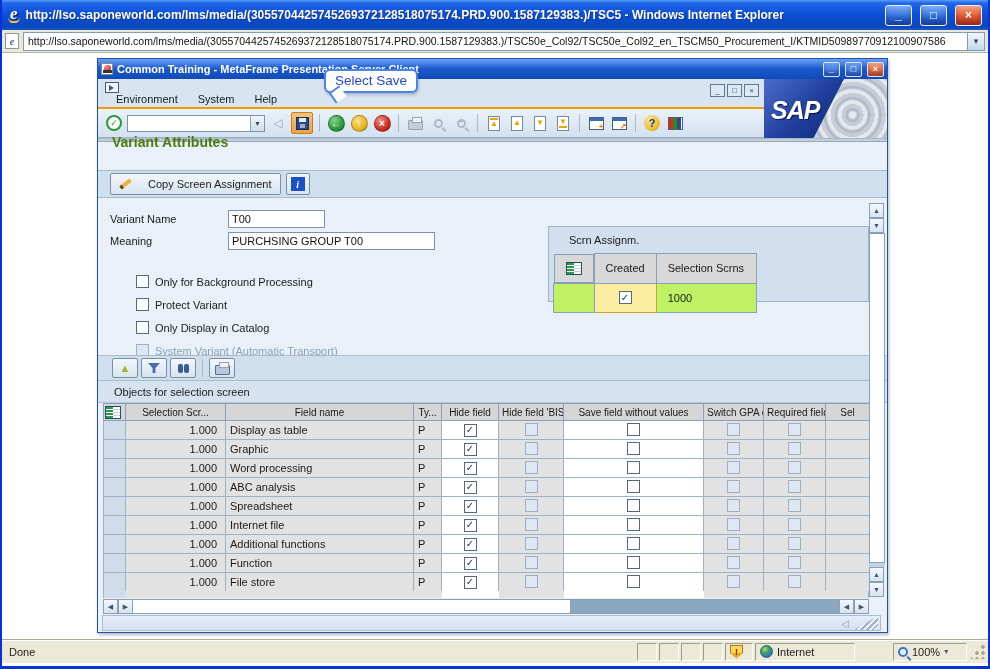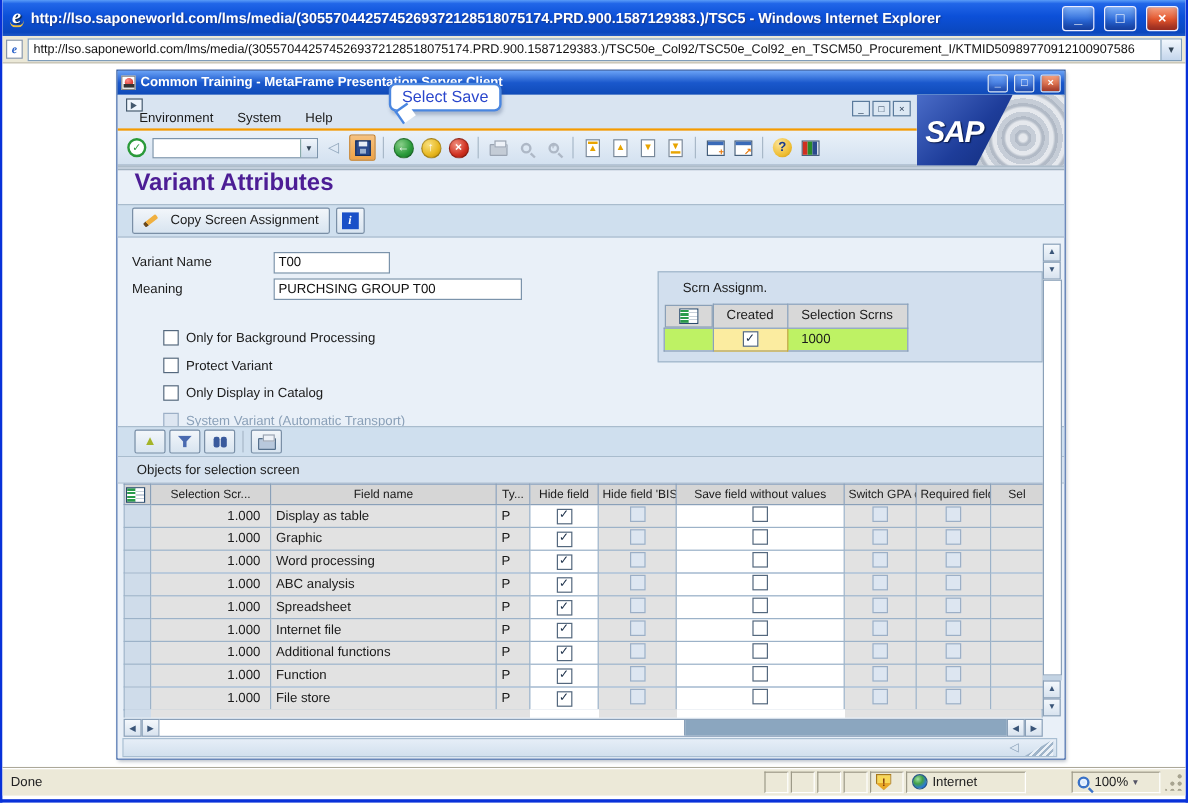--- a/index.html
+++ b/index.html
@@ -90,39 +90,39 @@
   .pagei.last .ar{border-bottom:2px solid #e8a400}
   .mini-win{position:relative;width:15px;height:13px;background:#fff;border:1px solid #46607c}
   .mini-win::before{content:"";position:absolute;left:0;top:0;right:0;height:3px;background:#3a6ab8}
   .mini-win .mw{position:absolute;right:-1px;bottom:-2px;font-size:8px;line-height:8px;color:#e87808;font-weight:bold}
   .help-ico{width:16px;height:16px;border-radius:50%;background:radial-gradient(circle at 35% 30%,#fce498,#eebc30 65%,#c08c10);
     color:#1a3a8c;font-size:11px;font-weight:bold;display:flex;align-items:center;justify-content:center}
   .cust-ico{position:relative;width:15px;height:13px;background:#fff;border:1px solid #46607c;display:flex}
   .cust-ico i{display:block;width:4px;height:100%}
   .screen-divider{position:absolute;top:59px;left:0;width:100%;height:4px;background:#c2cedb;border-top:1px solid #aab8c6;border-bottom:1px solid #98a8b8}
   .sap-content{position:absolute;top:63px;left:0;right:0;bottom:0;background:#e9f0f8}
-  .screen-title{position:absolute;left:14px;top:62px;font-size:20px;font-weight:bold;color:#4c1d95}
+  .screen-title{position:absolute;left:14px;top:55px;font-size:14px;font-weight:bold;color:#4d7c0f}
   .app-toolbar{position:absolute;left:0;top:91px;width:100%;height:28px;background:#cfdfee;border-top:1px solid #a9bccd;border-bottom:1px solid #a9bccd;
     display:flex;align-items:center;gap:5px;padding:0 12px}
-  .sbtn{height:22px;display:flex;align-items:center;gap:10px;padding:0 8px;background:linear-gradient(#f2f6fa,#d8e4f0);
+  .sbtn{height:22px;display:flex;align-items:center;gap:16px;padding:0 8px;background:linear-gradient(#f2f6fa,#d8e4f0);
     border:1px solid #7a8fa6;border-radius:2px;font-size:11px;color:#1a1a1a}
   .pencil{width:13px;height:4px;background:linear-gradient(90deg,#6a4a20 0 22%,#f0b040 22%);border-radius:1px;transform:rotate(-38deg)}
   .info-btn{width:24px;height:22px;display:flex;align-items:center;justify-content:center;background:linear-gradient(#f2f6fa,#d8e4f0);border:1px solid #7a8fa6;border-radius:2px}
   .info-sq{width:14px;height:14px;background:#1a50c8;color:#fff;font:italic bold 10px "Liberation Serif",serif;display:flex;align-items:center;justify-content:center}
   .flabel{position:absolute;left:12px}
   .sinput{position:absolute;height:18px;background:#fff;border:1px solid #7b93ab;font-size:11px;padding:8px 3px;color:#111;font-family:"Liberation Sans",sans-serif}
   .cbrow{position:absolute;left:38px;display:flex;align-items:center;gap:6px;height:15px}
   .cb{width:13px;height:13px;background:#fff;border:1px solid #54687e;display:inline-flex;align-items:center;justify-content:center;font-size:10px;color:#22354e;flex:none}
   .cb.chk::after{content:"✓";font-weight:bold;margin-top:-1px}
   .cb.dis{background:#dde6f1;border-color:#9cafc6}
   .cbrow.dis span.lbl{color:#8aa0b8}
   .scrn-panel{position:absolute;left:450px;top:147px;width:321px;height:76px;background:#d2dfee;border:1px solid #9fb4c9}
   .scrn-title{position:absolute;left:20px;top:7px}
   .mini-tbl{position:absolute;left:4px;top:26px;border-collapse:collapse;table-layout:fixed}
-  .mini-tbl th,.mini-tbl td{border:1px solid #8aa0b8;height:19px;font-weight:normal;font-size:11px;text-align:left;padding:0 11px;overflow:hidden}
+  .mini-tbl th,.mini-tbl td{border:1px solid #8aa0b8;height:29px;font-weight:normal;font-size:11px;text-align:left;padding:0 11px;overflow:hidden}
   .mini-tbl th{background:#d8d8d8}
   .mini-tbl td{background:#bef264}
   .mini-tbl td.ycell{background:#fbeca0;border:1px solid #c8a830;text-align:center}
   .tbl-ico{position:relative;width:16px;height:13px;background:#fff;border:1px solid #2a4a6c;display:flex}
   .tbl-ico .gg{width:7px;height:100%;background:repeating-linear-gradient(#2a9a4a 0 2px,#fff 2px 3px)}
   .tbl-ico .ww{flex:1;background:repeating-linear-gradient(#fff 0 2px,#c8d0da 2px 3px)}
   .icon-cell{background:#cfdcEA;border:1px solid #8aa0b8;display:flex;align-items:center;justify-content:center}
   .mid-toolbar{position:absolute;left:0;top:276px;width:100%;height:26px;background:#cfdfee;border-top:1px solid #a9bccd;border-bottom:1px solid #a9bccd;
     display:flex;align-items:center;gap:3px;padding:0 14px}
   .mtb-btn{width:26px;height:20px;background:linear-gradient(#f2f6fa,#d8e4f0);border:1px solid #7a8fa6;border-radius:2px;display:flex;align-items:center;justify-content:center}

